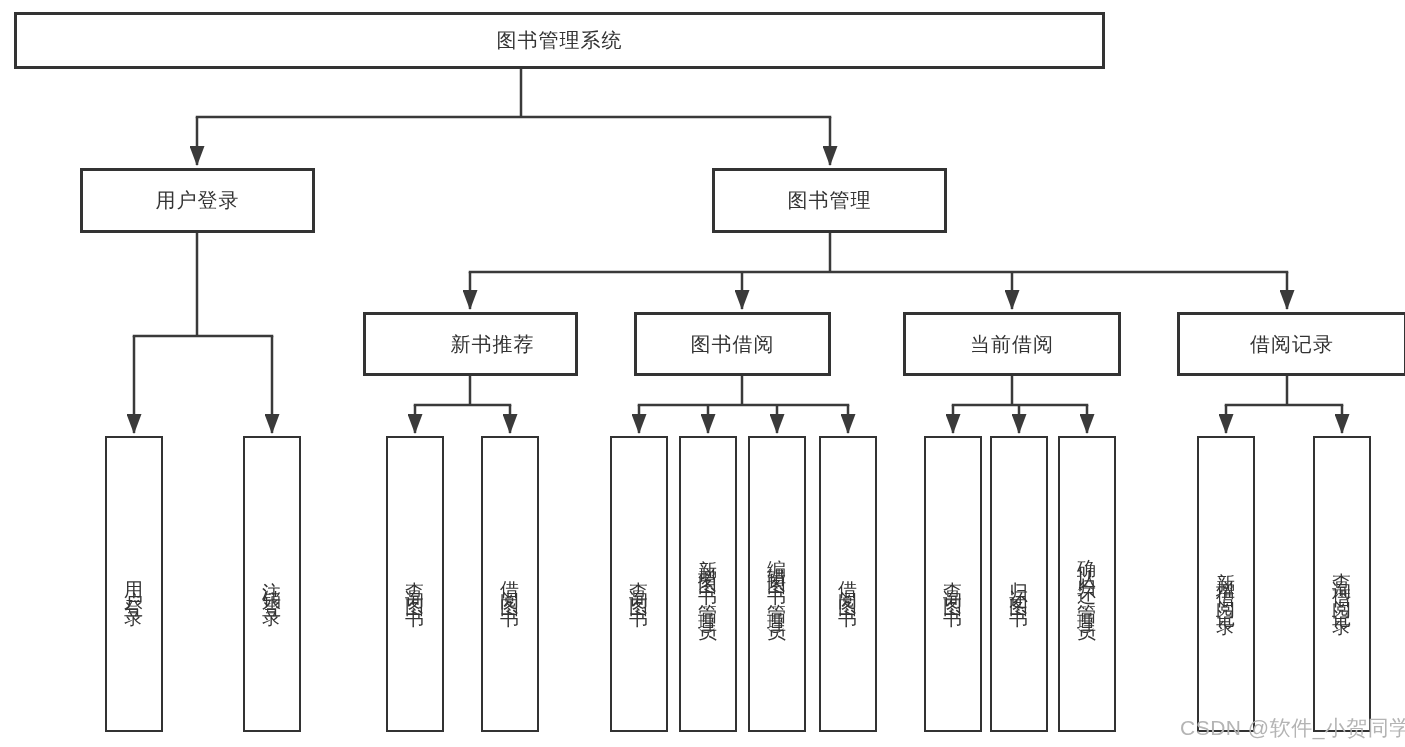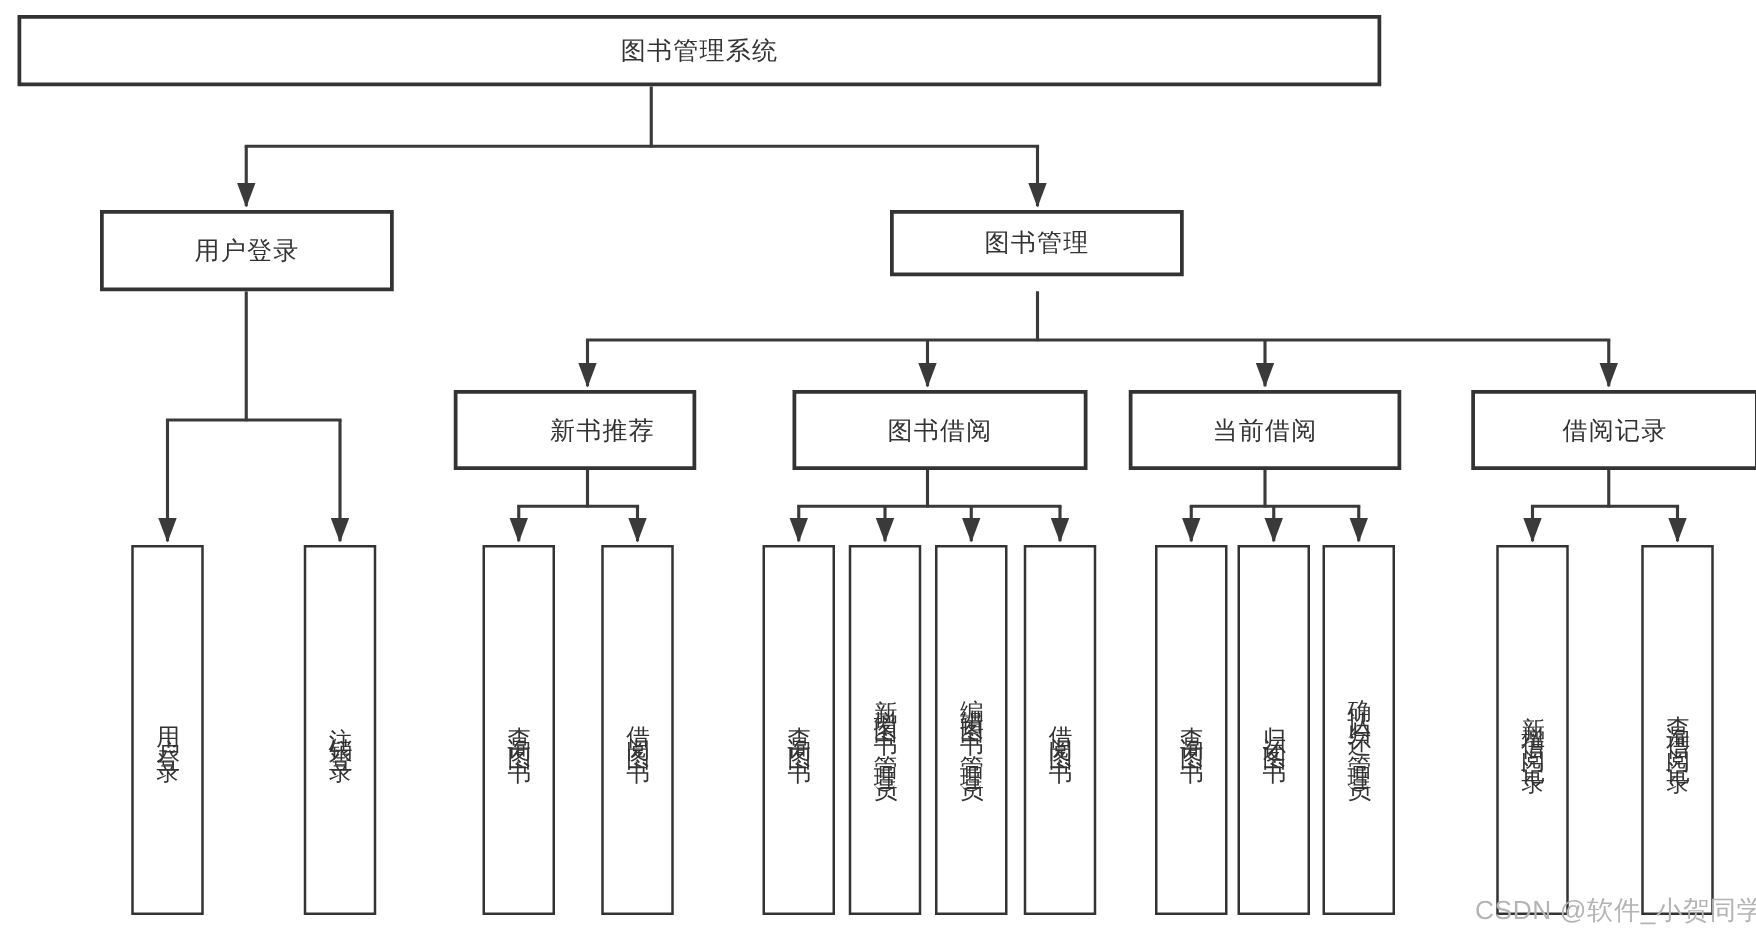--- a/index.html
+++ b/index.html
@@ -116,24 +116,24 @@
 
     <line x1="1287" y1="376" x2="1287" y2="406"></line>
     <line x1="1224.75" y1="405" x2="1343.25" y2="405"></line>
     <line class="ar" x1="1226" y1="405" x2="1226" y2="433"></line>
     <line class="ar" x1="1342" y1="405" x2="1342" y2="433"></line>
   </svg>
 
   <div class="node" style="left:14px; top:12px; width:1091px; height:57px;">图书管理系统</div>
 
   <div class="node" style="left:80px; top:168px; width:235px; height:65px;">用户登录</div>
-  <div class="node" style="left:712px; top:168px; width:235px; height:53px;">图书管理</div>
+  <div class="node" style="left:712px; top:168px; width:235px; height:65px;">图书管理</div>
 
-  <div class="node" style="left:363px; top:312px; width:194px; height:64px;padding-left:44px;">新书推荐</div>
-  <div class="node" style="left:634px; top:312px; width:236px; height:64px;">图书借阅</div>
+  <div class="node" style="left:363px; top:312px; width:215px; height:64px;padding-left:44px;">新书推荐</div>
+  <div class="node" style="left:634px; top:312px; width:197px; height:64px;">图书借阅</div>
   <div class="node" style="left:903px; top:312px; width:218px; height:64px;">当前借阅</div>
   <div class="node" style="left:1177px; top:312px; width:230px; height:64px;">借阅记录</div>
 
   <div class="node leaf" style="left:105px; top:436px; width:58px; height:296px;">用户登录</div>
   <div class="node leaf" style="left:243px; top:436px; width:58px; height:296px;">注销登录</div>
 
   <div class="node leaf" style="left:386px; top:436px; width:58px; height:296px;">查询图书</div>
   <div class="node leaf" style="left:481px; top:436px; width:58px; height:296px;">借阅图书</div>
 
   <div class="node leaf" style="left:610px; top:436px; width:58px; height:296px;">查询图书</div>

